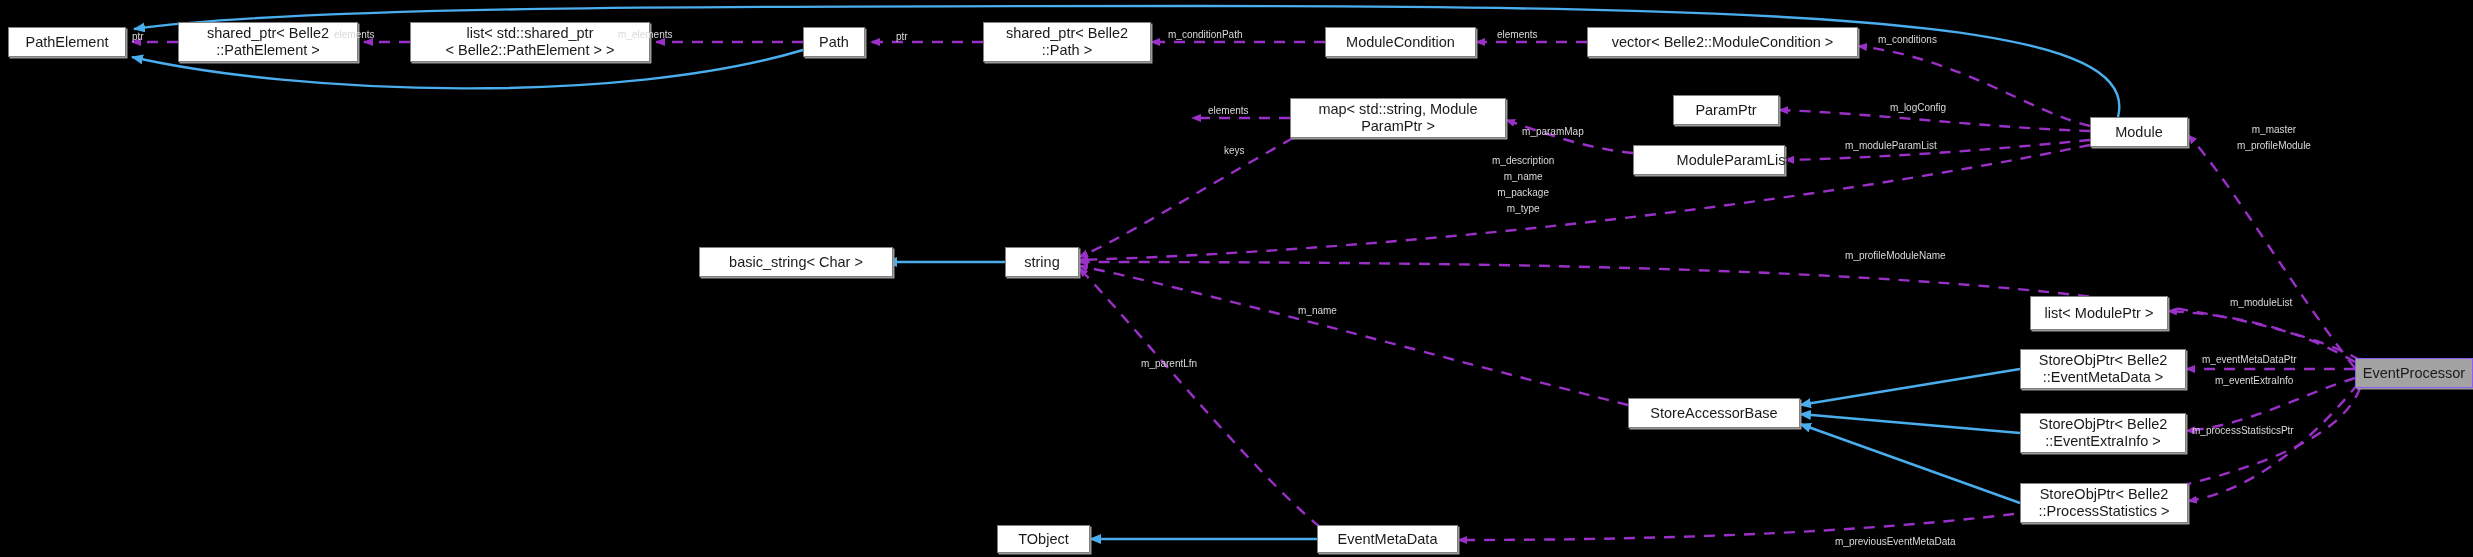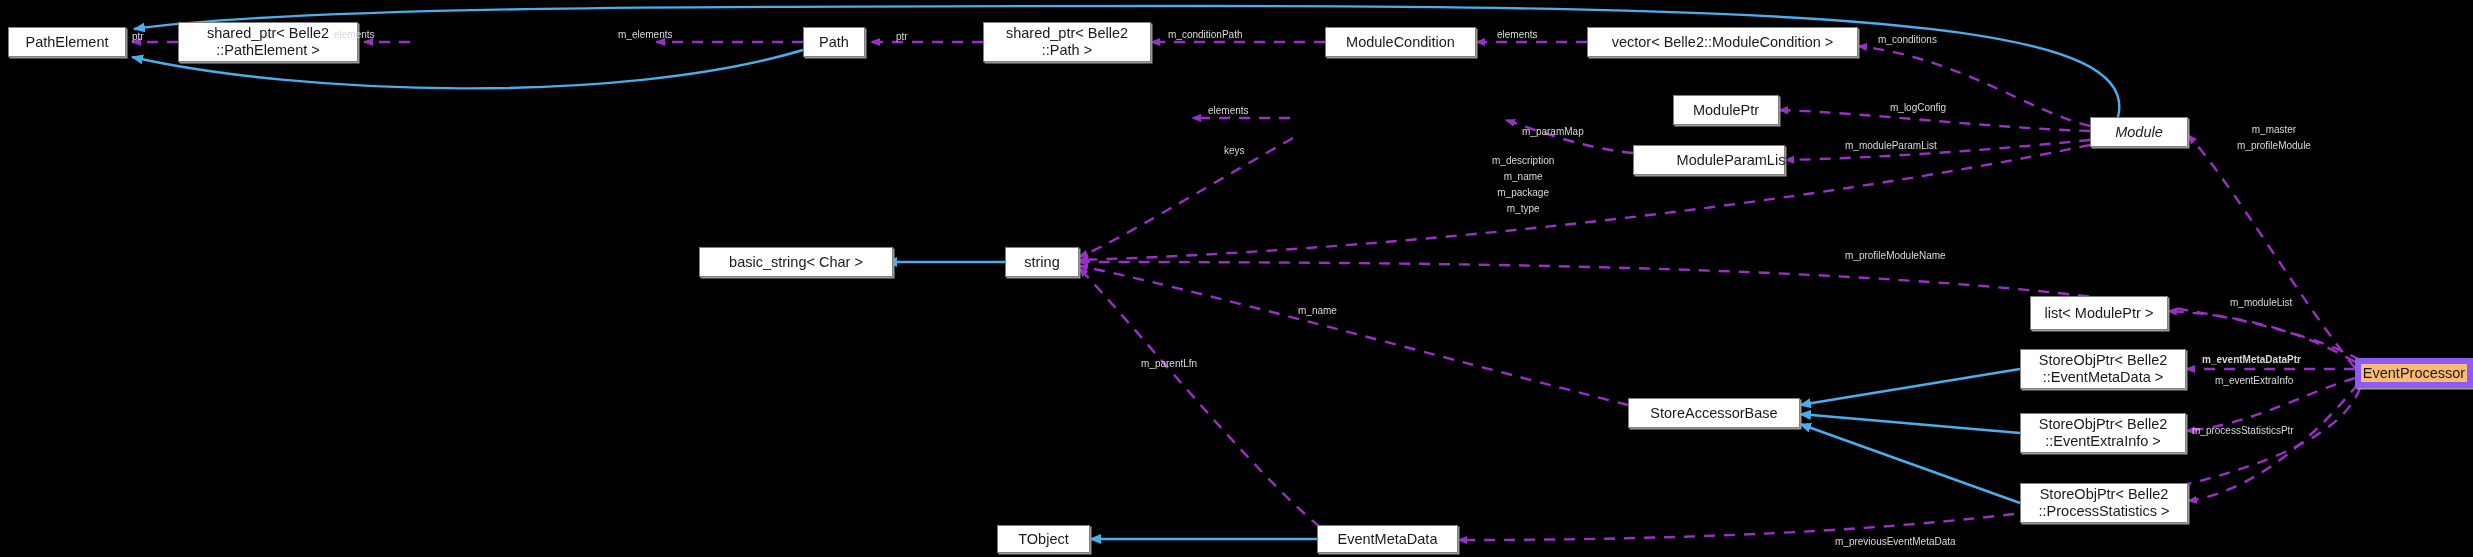--- a/index.html
+++ b/index.html
@@ -31,22 +31,22 @@
     line-height: 17px;
     text-align: center;
     display: flex;
     align-items: center;
     justify-content: center;
     white-space: pre;
     z-index: 5;
     box-shadow: 1.5px 1.5px 0 #9a9a9a;
   }
   .node.focus {
-    background: #fdba74;
-    border: 6px solid #8b5cf6;
+    background: #a3a3a3;
+    border: 1px solid #8b5cf6;
   }
   .edge-label {
     position: absolute;
     color: #d9d9d9;
     font-size: 10px;
     line-height: 16px;
     white-space: pre;
     z-index: 6;
     text-align: center;
   }
@@ -105,27 +105,31 @@
       <path d="M2358,384 C2320,430 2260,490 2188,501" marker-end="url(#arrU)"></path>
       <path d="M2360,388 C2330,470 2100,540 1458,540" marker-end="url(#arrU)"></path>
       <path d="M1320,527 C1250,470 1130,320 1079,268" marker-end="url(#arrU)"></path>
       <path d="M1628,405 C1450,360 1180,285 1079,266" marker-end="url(#arrU)"></path>
     </g>
   </svg>
 
   <div class="node" style="left:8px;top:27px;width:118px;height:30px;">PathElement</div>
   <div class="node" style="left:178px;top:22px;width:180px;height:40px;">shared_ptr&lt; Belle2
 ::PathElement &gt;</div>
+  <div class="node" style="left:410px;top:22px;width:240px;height:40px;">list&lt; std::shared_ptr
+&lt; Belle2::PathElement &gt; &gt;</div>
   <div class="node" style="left:803px;top:27px;width:62px;height:30px;">Path</div>
   <div class="node" style="left:983px;top:22px;width:168px;height:40px;">shared_ptr&lt; Belle2
 ::Path &gt;</div>
   <div class="node" style="left:1325px;top:27px;width:151px;height:30px;">ModuleCondition</div>
   <div class="node" style="left:1587px;top:27px;width:271px;height:30px;">vector&lt; Belle2::ModuleCondition &gt;</div>
-  <div class="node" style="left:2090px;top:117px;width:98px;height:30px;font-style:italic;">Module</div>
-  <div class="node" style="left:1673px;top:95px;width:106px;height:30px;">ModulePtr</div>
+  <div class="node" style="left:2090px;top:117px;width:98px;height:30px;">Module</div>
+  <div class="node" style="left:1290px;top:98px;width:216px;height:40px;">map&lt; std::string, Module
+ParamPtr &gt;</div>
+  <div class="node" style="left:1673px;top:95px;width:106px;height:30px;">ParamPtr</div>
   <div class="node" style="left:1633px;top:145px;width:152px;height:30px;padding-left:48px;">ModuleParamList</div>
   <div class="node" style="left:699px;top:247px;width:194px;height:30px;">basic_string&lt; Char &gt;</div>
   <div class="node" style="left:1005px;top:247px;width:74px;height:30px;">string</div>
   <div class="node" style="left:2030px;top:296px;width:138px;height:34px;">list&lt; ModulePtr &gt;</div>
   <div class="node" style="left:1628px;top:398px;width:172px;height:30px;">StoreAccessorBase</div>
   <div class="node" style="left:2020px;top:349px;width:166px;height:40px;">StoreObjPtr&lt; Belle2
 ::EventMetaData &gt;</div>
   <div class="node" style="left:2020px;top:413px;width:166px;height:40px;">StoreObjPtr&lt; Belle2
 ::EventExtraInfo &gt;</div>
   <div class="node" style="left:2020px;top:483px;width:168px;height:40px;">StoreObjPtr&lt; Belle2
@@ -148,19 +152,19 @@
   <div class="edge-label" style="left:1845px;top:138px;">m_moduleParamList</div>
   <div class="edge-label" style="left:1492px;top:153px;">m_description
 m_name
 m_package
 m_type</div>
   <div class="edge-label" style="left:2237px;top:122px;">m_master
 m_profileModule</div>
   <div class="edge-label" style="left:1845px;top:248px;">m_profileModuleName</div>
   <div class="edge-label" style="left:2230px;top:295px;">m_moduleList</div>
   <div class="edge-label" style="left:1298px;top:303px;">m_name</div>
-  <div class="edge-label" style="left:2202px;top:352px;font-weight:bold;">m_eventMetaDataPtr</div>
+  <div class="edge-label" style="left:2202px;top:352px;">m_eventMetaDataPtr</div>
   <div class="edge-label" style="left:2215px;top:373px;">m_eventExtraInfo</div>
   <div class="edge-label" style="left:1141px;top:356px;">m_parentLfn</div>
   <div class="edge-label" style="left:2192px;top:423px;">m_processStatisticsPtr</div>
   <div class="edge-label" style="left:1835px;top:534px;">m_previousEventMetaData</div>
 
 </div>
 
 </body></html>

